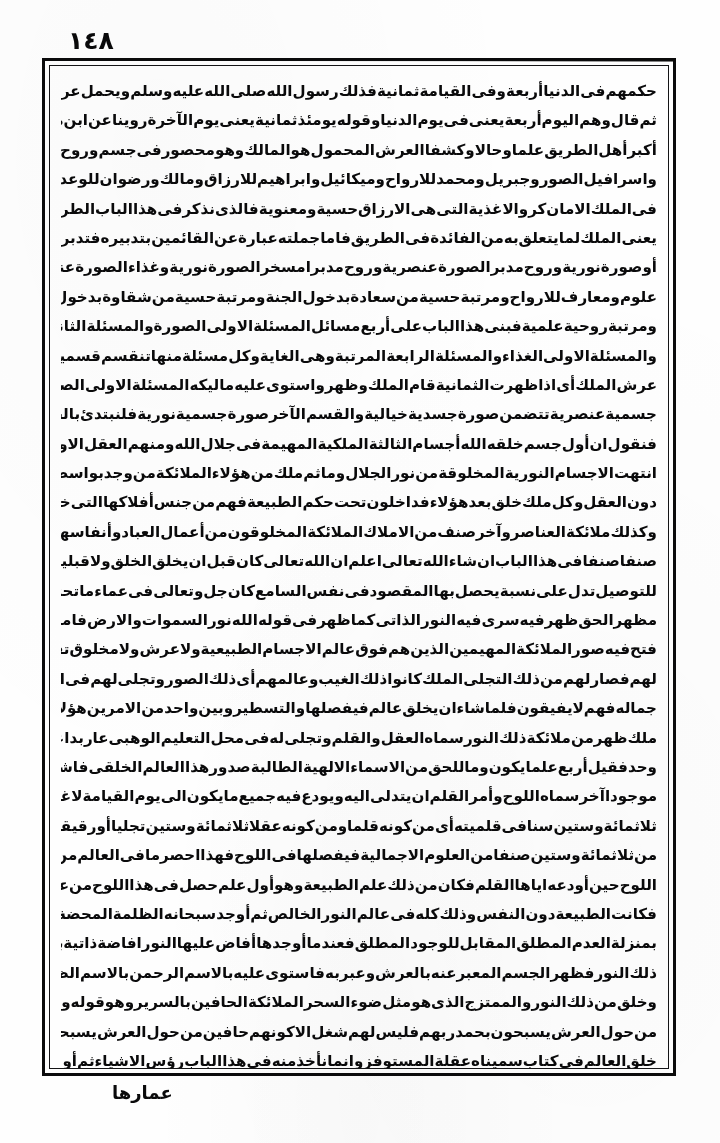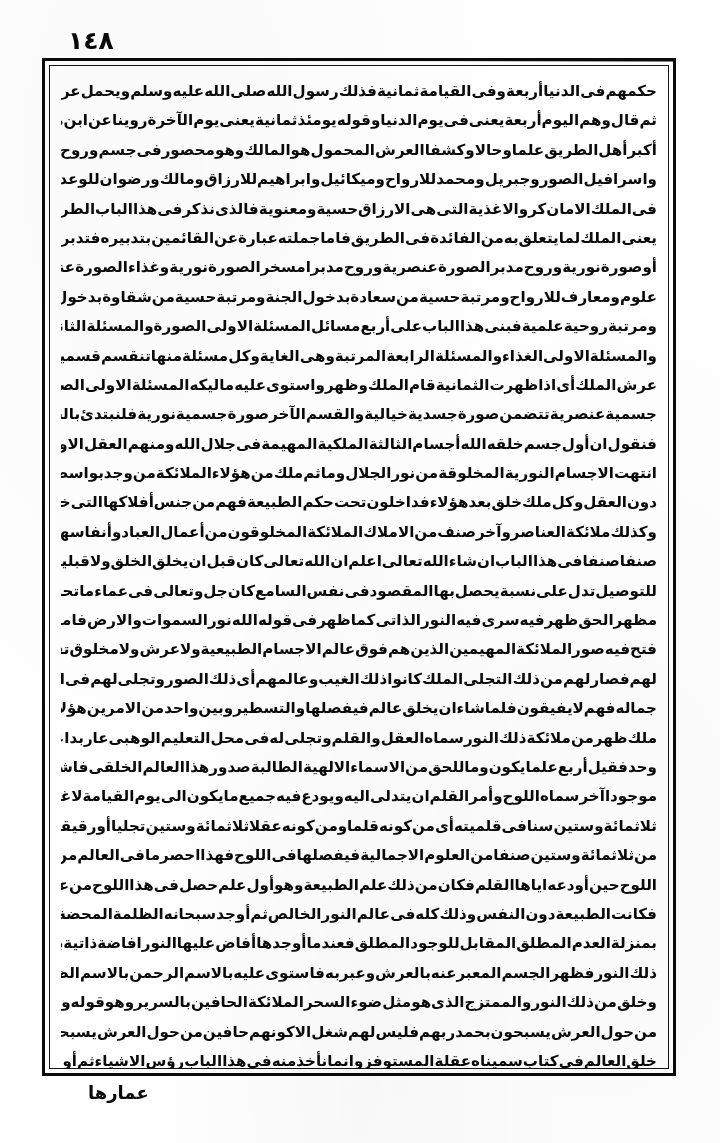--- a/index.html
+++ b/index.html
@@ -130,21 +130,21 @@
   .catchword {
     position: absolute;
     top: 1082px;
     left: 0;
     width: 100%;
     direction: rtl;
     text-align: left;
   }
   .catchword-inner {
     display: inline-block;
-    margin-left: 88px;
+    margin-left: 112px;
     font-family: "DejaVu Sans", "Liberation Sans", sans-serif;
     font-size: 18px;
     font-weight: 700;
     color: #0a0a0b;
   }
 
   
   .nosel { user-select: none; }
 </style>
 </head>

